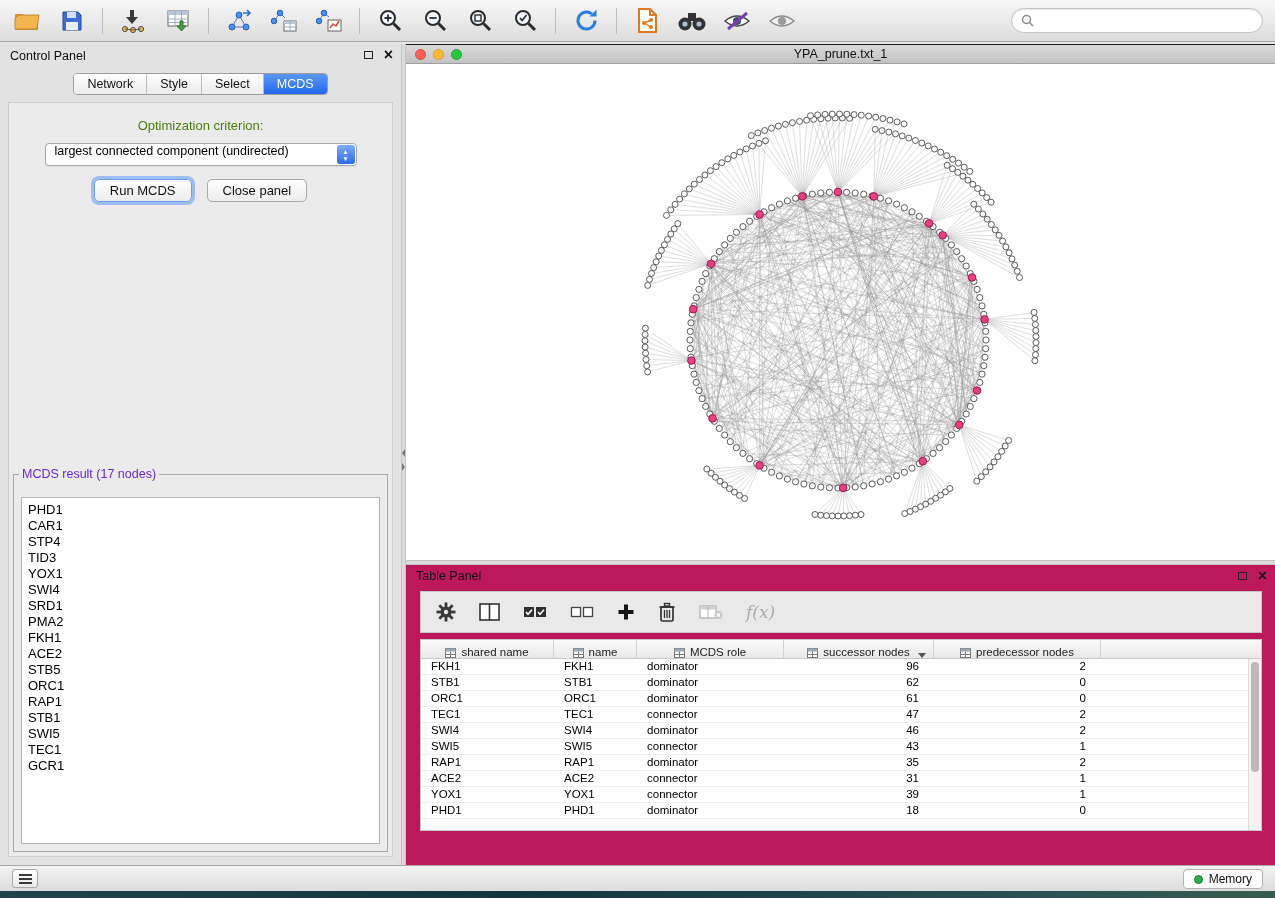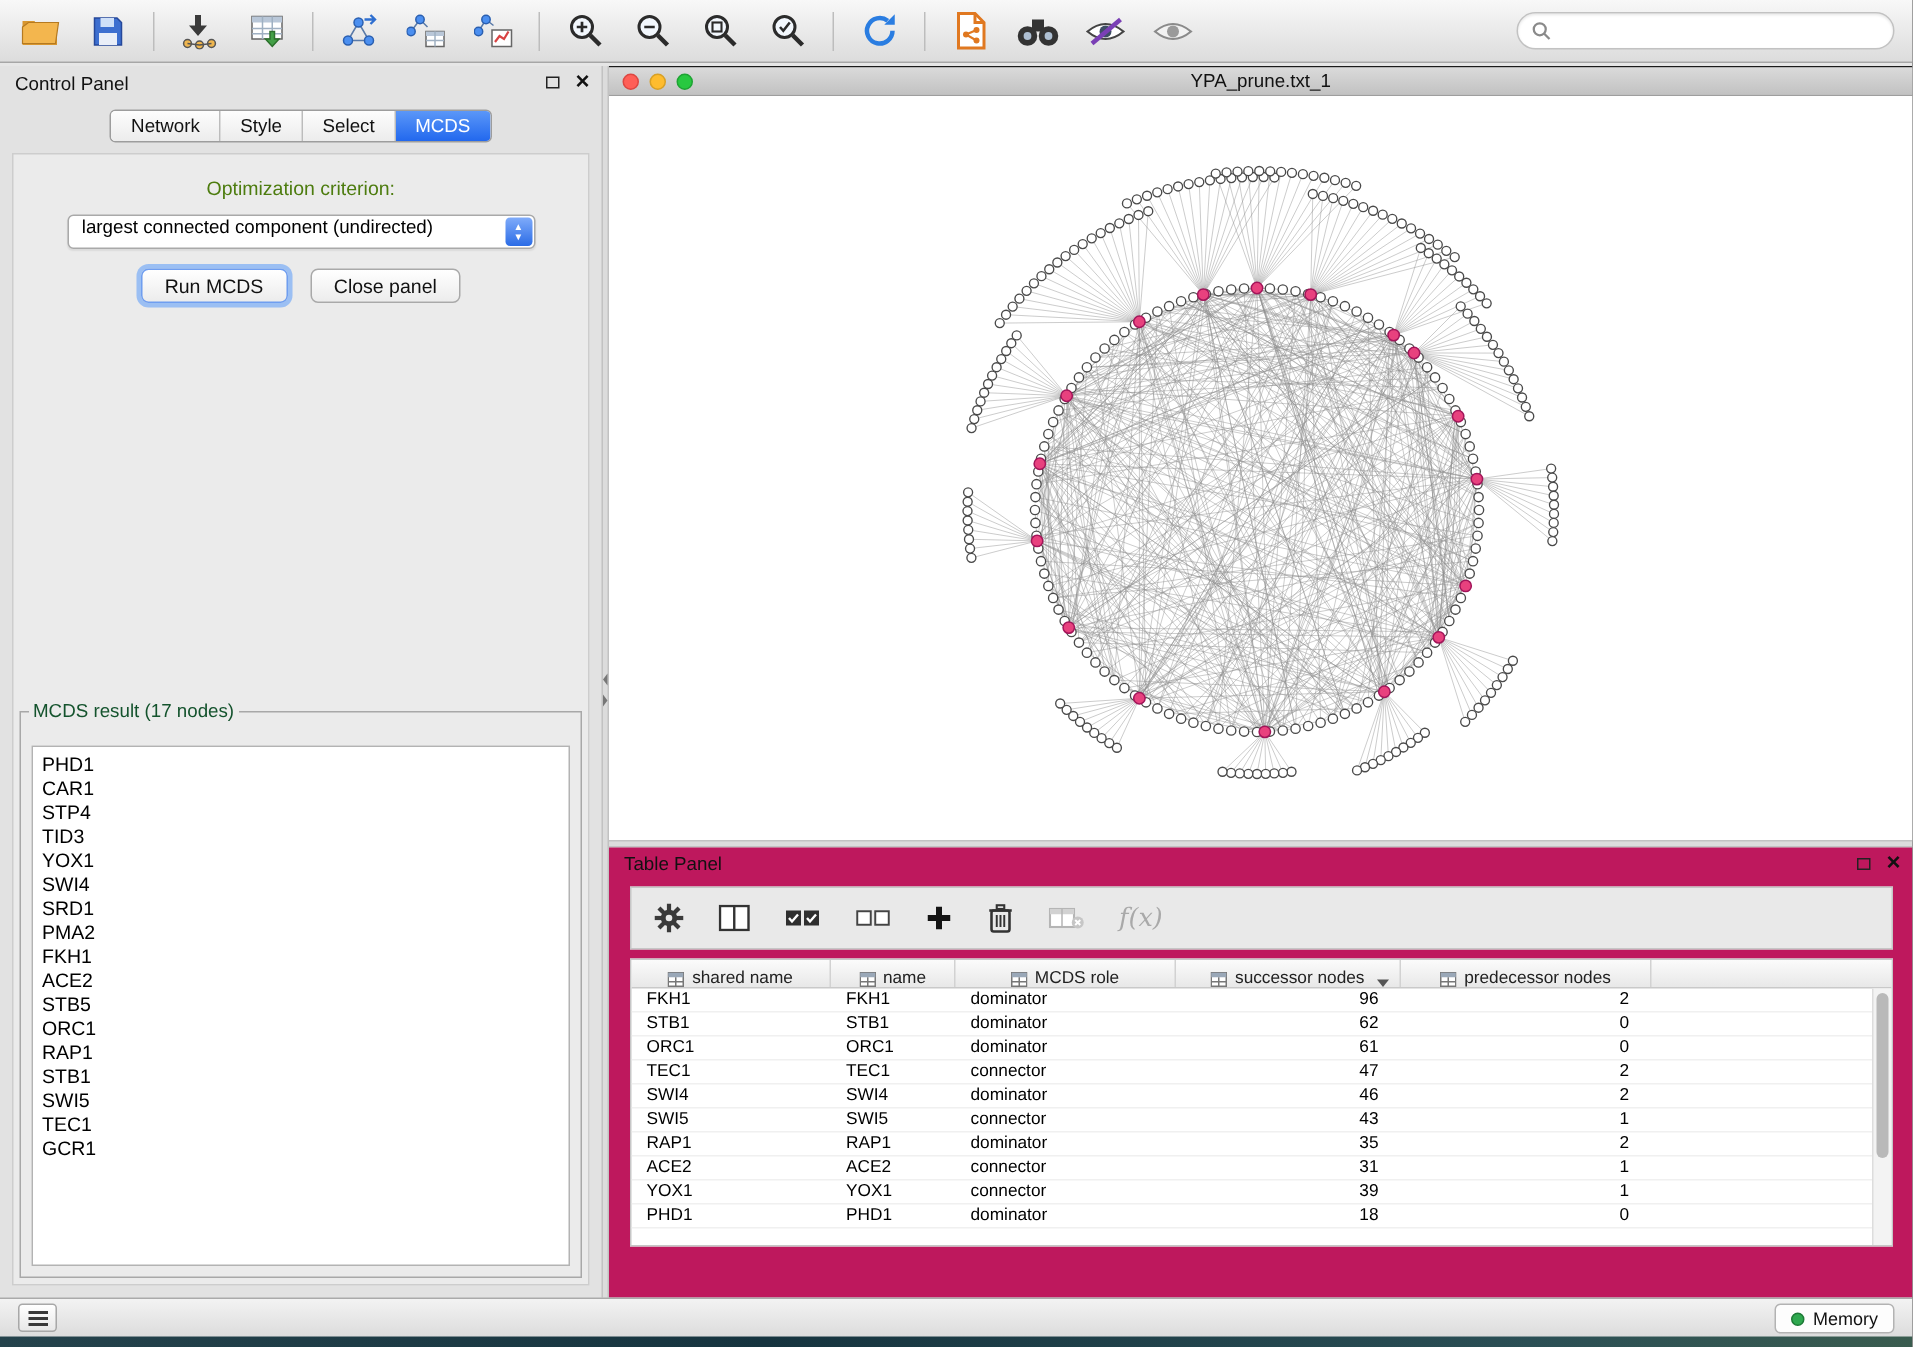--- a/index.html
+++ b/index.html
@@ -25,21 +25,21 @@
   .seg-tab:first-child{border-left:none}
   .seg-tab.active{background:linear-gradient(#5b97f8,#2268ee);color:#fff}
   #cp-body{position:absolute;left:8px;right:8px;top:58px;bottom:8px;background:#ebebeb;border:1px solid #cdcdcd}
   #opt-label{margin-top:15px;text-align:center;font-size:13px;color:#4d7c0f}
   #criterion-dropdown{display:flex;width:312px;height:23px;margin:10px auto 0;background:#fff;border:1px solid #a9a9a9;border-radius:4px;font-size:12.5px;padding-left:9px;position:relative;cursor:pointer;box-shadow:0 1px 1px rgba(0,0,0,.07)}
   #criterion-stepper{position:absolute;right:1px;top:1px;bottom:1px;width:18px;border-radius:3px;background:linear-gradient(#7fabfa,#2b6ce6);display:flex;flex-direction:column;align-items:center;justify-content:center;color:#fff;font-size:6.5px;line-height:7px}
   #cp-buttons{display:flex;justify-content:center;gap:15px;margin-top:13px}
   .btn{height:23px;padding:0 15px;background:linear-gradient(#ffffff,#ececec);border:1px solid #a9a9a9;border-radius:5px;font-size:13px;color:#111;cursor:pointer;font-family:"Liberation Sans",sans-serif}
   .btn.focus-ring{box-shadow:0 0 0 3px rgba(90,155,250,.55);border-color:#6f9ef0}
   #mcds-fieldset{position:absolute;left:4px;right:4px;top:364px;bottom:4px;border:1px solid #a8a8a8;background:transparent}
-  #mcds-fieldset legend{font-size:12.5px;color:#14532d;padding:0 3px;margin-left:5px}
+  #mcds-fieldset legend{font-size:12.5px;color:#6d28d9;padding:0 3px;margin-left:5px}
   #mcds-list{position:absolute;left:7px;right:7px;top:16px;bottom:7px;background:#fff;border:1px solid #b3b3b3;overflow:hidden;padding-top:4px}
   .mcds-item{font-size:13px;line-height:16px;padding-left:6px;color:#000;cursor:default}
 
   
   #v-divider{position:absolute;left:401px;top:44px;width:5px;height:821px;background:#dcdcdc;border-left:1px solid #c2c2c2;border-right:1px solid #c2c2c2}
   #v-handle{position:absolute;left:0;top:405px;width:3px;height:22px;display:flex;flex-direction:column;justify-content:space-between;align-items:center}
   .tri-l{width:0;height:0;border-right:3px solid #777;border-top:4px solid transparent;border-bottom:4px solid transparent}
   .tri-r{width:0;height:0;border-left:3px solid #777;border-top:4px solid transparent;border-bottom:4px solid transparent}
   #h-divider{position:absolute;left:406px;top:560px;width:869px;height:5px;background:#dcdcdc;border-top:1px solid #c2c2c2;border-bottom:1px solid #c2c2c2}
 

